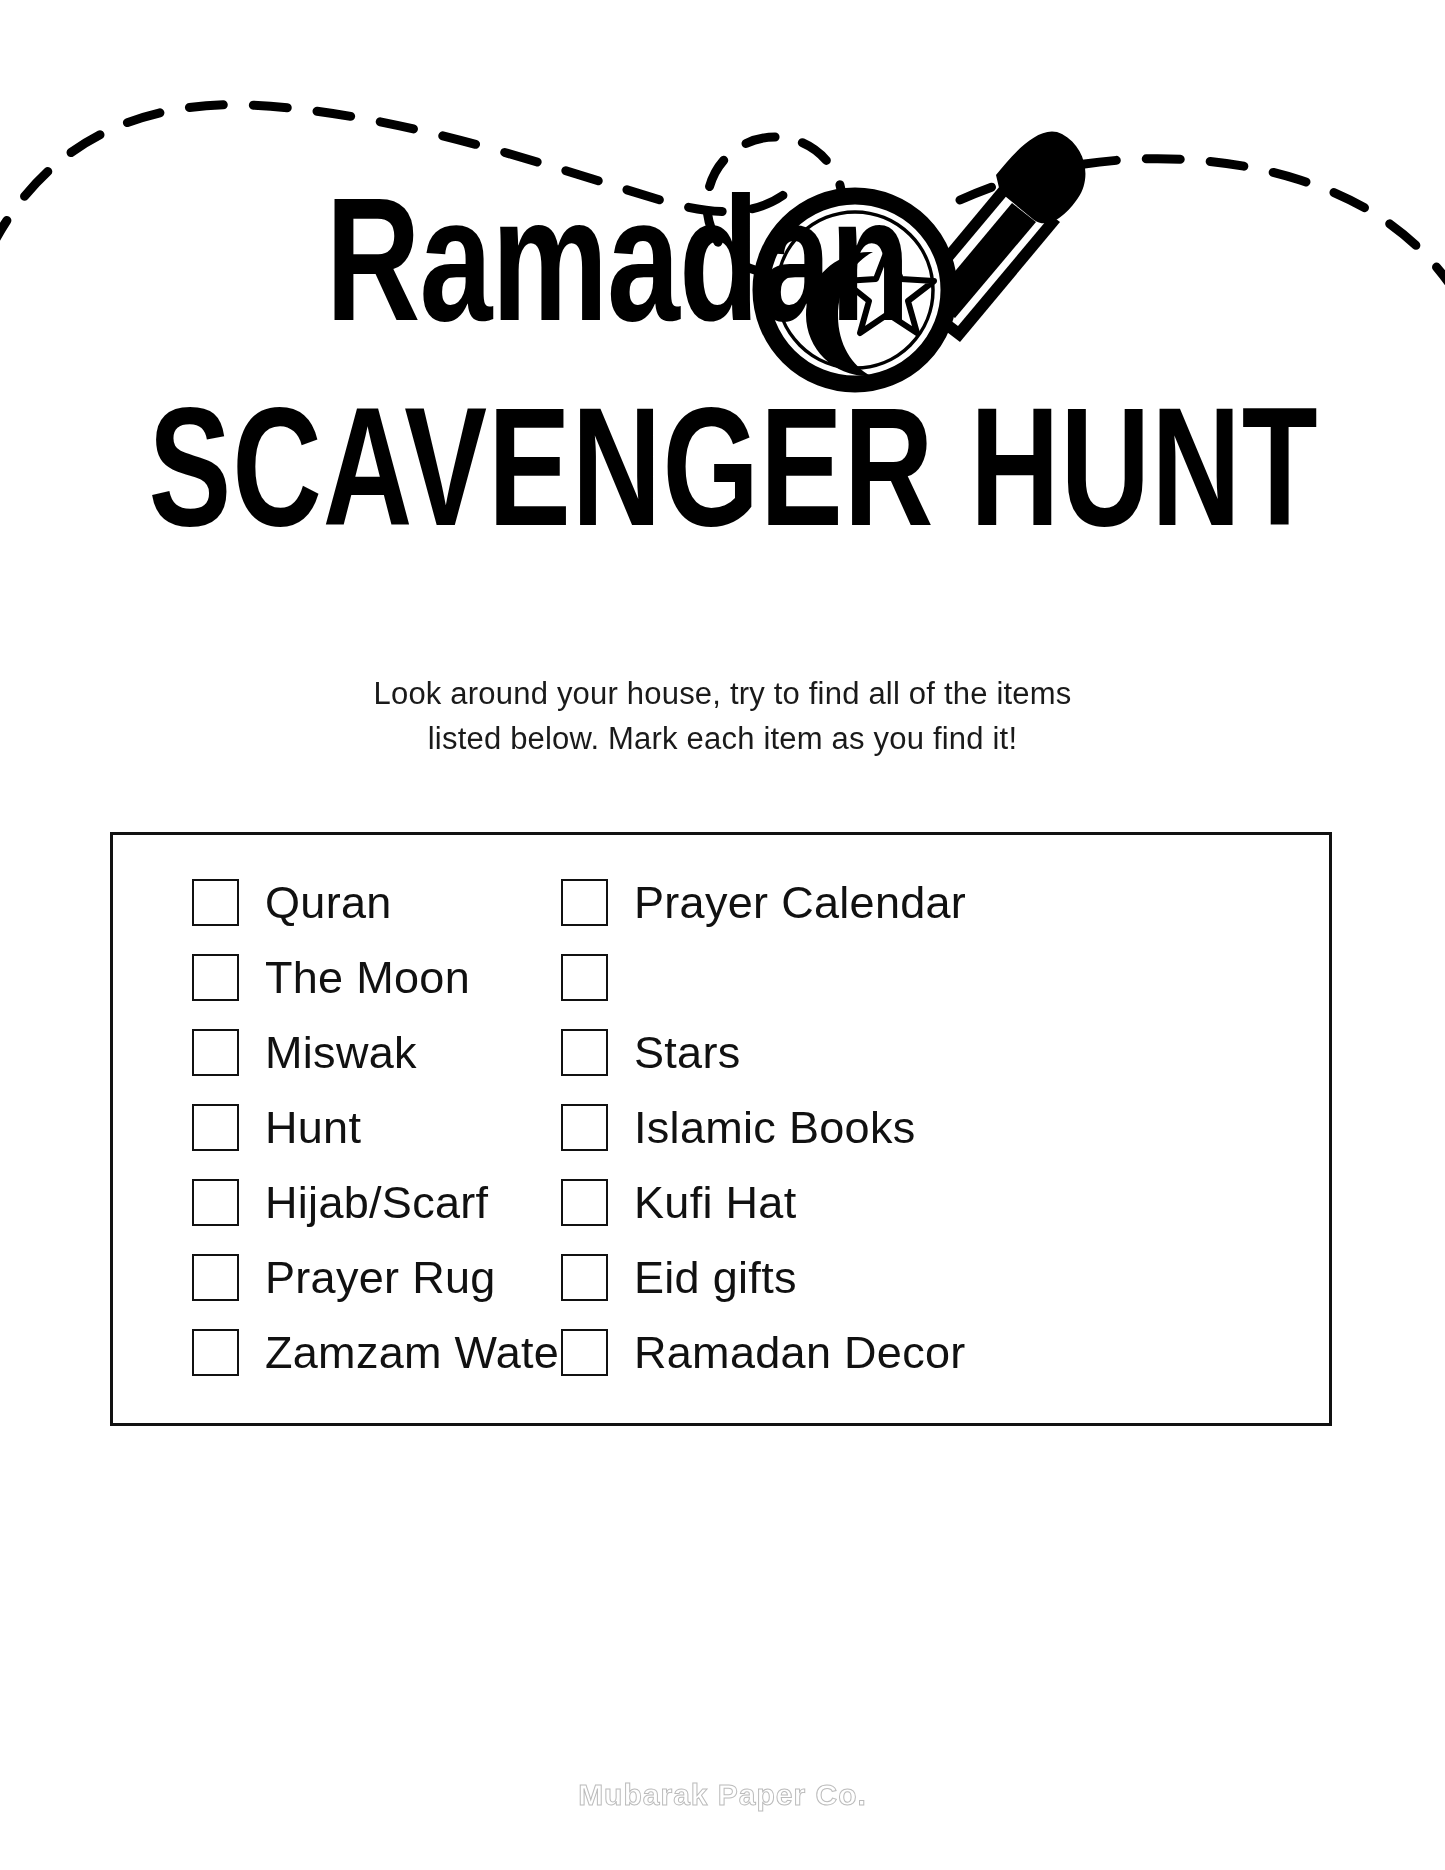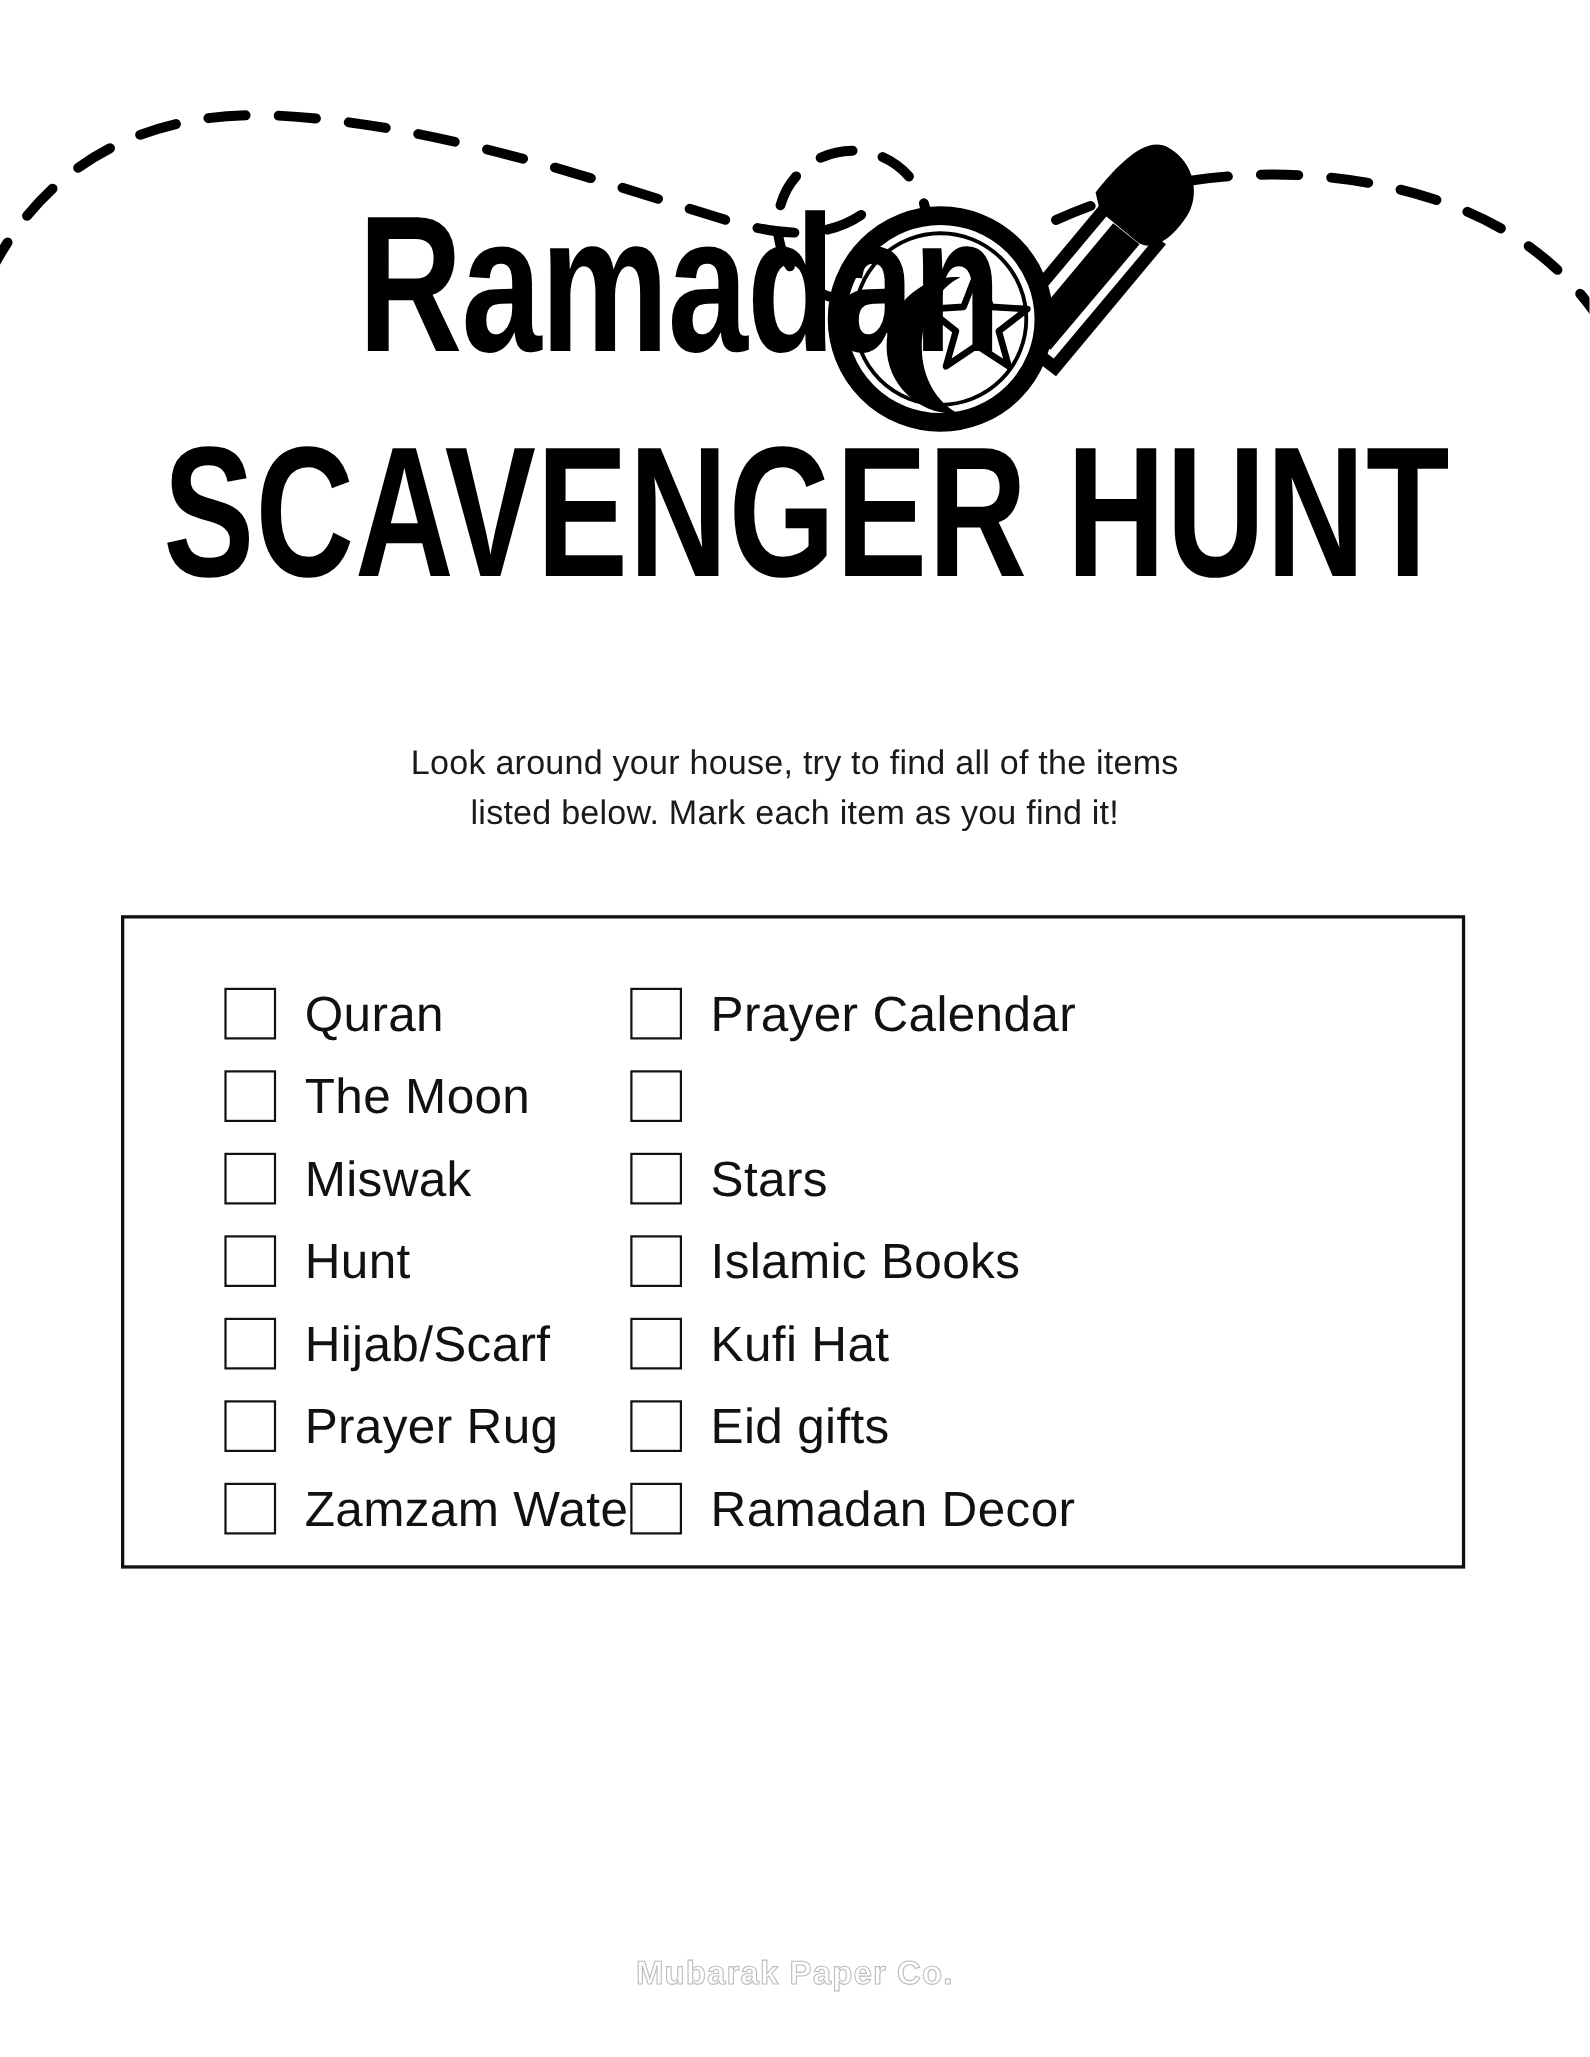--- a/index.html
+++ b/index.html
@@ -78,26 +78,26 @@
     position: absolute;
     left: 110px;
     top: 832px;
     width: 1222px;
     height: 594px;
     border: 3px solid #111111;
     box-sizing: border-box;
   }
   .checklist-grid {
     position: absolute;
-    left: 16px;
+    left: 4px;
     top: 0;
     width: 100%;
     height: 100%;
     display: flex;
-    padding: 57px 0 0 0;
+    padding: 38px 0 0 0;
     box-sizing: border-box;
   }
   .col {
     display: flex;
     flex-direction: column;
     gap: 16px;
   }
   .col-left  { width: 430px; padding-left: 75px; box-sizing: border-box; }
   .col-right { width: 700px; padding-left: 14px; box-sizing: border-box; }
 

